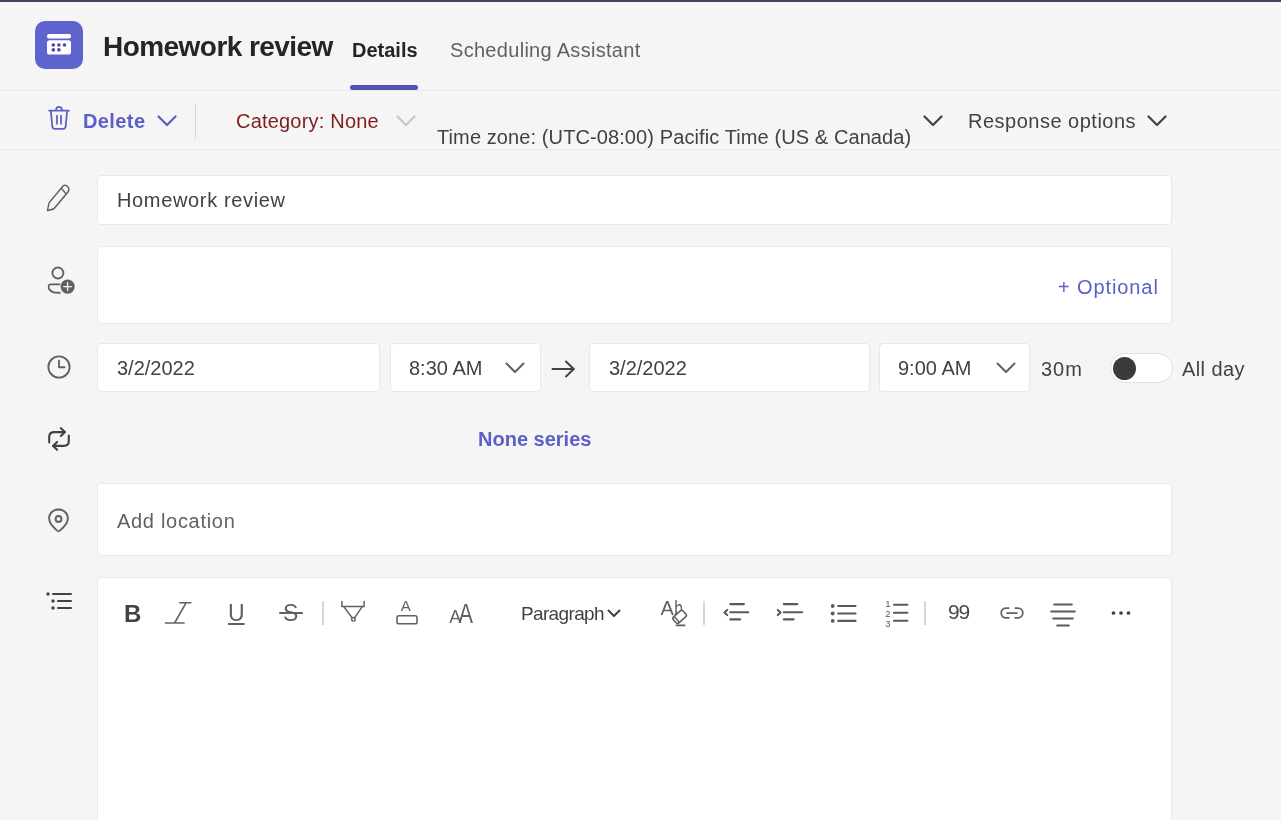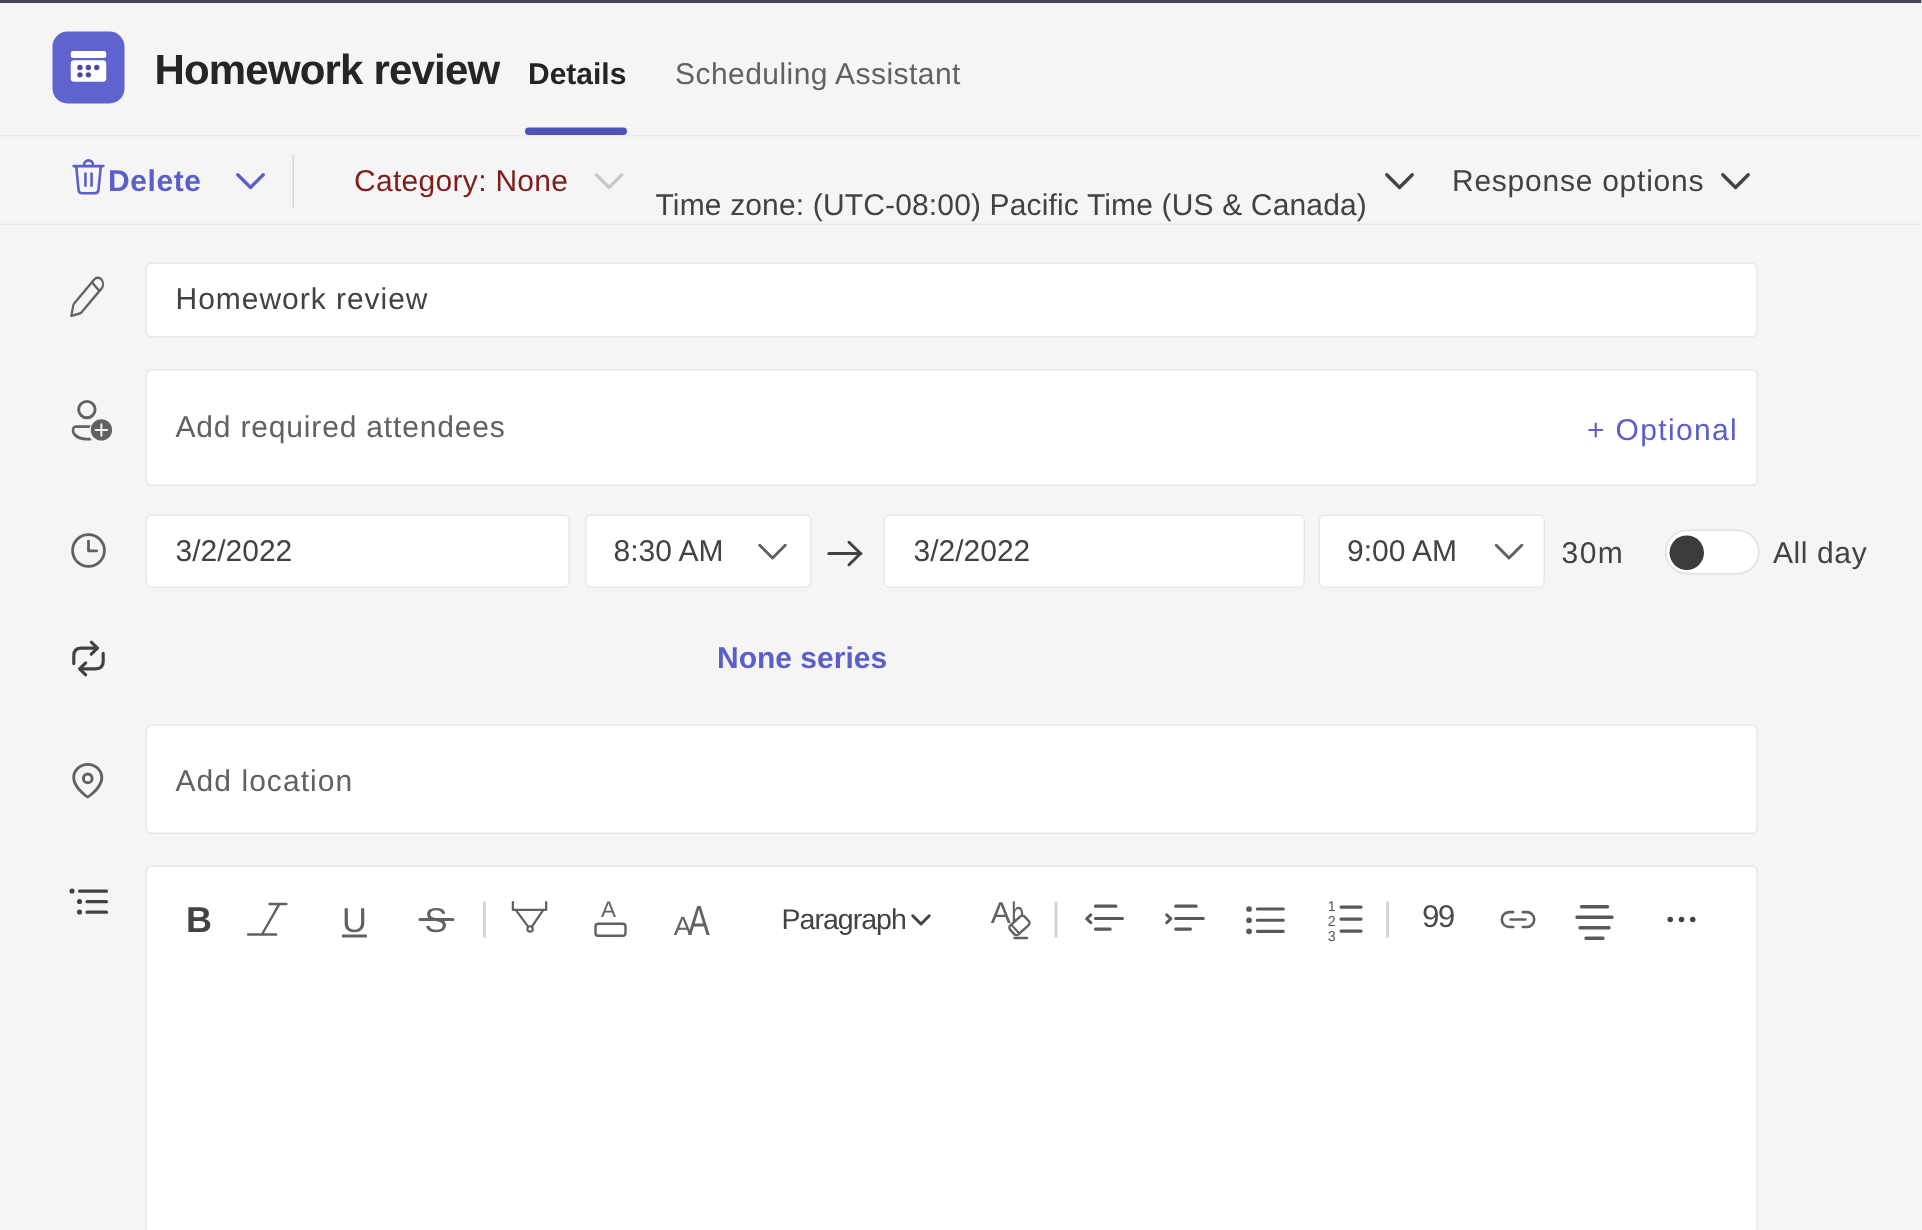--- a/index.html
+++ b/index.html
@@ -29,21 +29,21 @@
   </div>
   <div class="abs" style="left:103px; top:31px; font-size:28px; font-weight:bold; color:#252525; letter-spacing:-0.55px;">Homework review</div>
   <div class="abs" style="left:352px; top:39px; font-size:20px; font-weight:bold; color:#242424;">Details</div>
   <div class="abs" style="left:350px; top:85px; width:68px; height:5px; border-radius:3px; background:#4f52b2;"></div>
   <div class="abs" style="left:450px; top:39px; font-size:20px; color:#616161; letter-spacing:0.3px;">Scheduling Assistant</div>
   <div class="hdiv" style="top:90px;"></div>
 
   <svg width="28" height="28" viewBox="0 0 24 24" class="abs" style="left:44.8px; top:104px;">
     <path fill="#5b5fc7" d="M12 1.75a3.25 3.25 0 0 1 3.245 3.066L15.25 5h5.25a.75.75 0 0 1 .102 1.493L20.5 6.5h-.796l-1.28 13.02a2.75 2.75 0 0 1-2.561 2.474l-.176.006H8.313a2.75 2.75 0 0 1-2.714-2.307l-.023-.174L4.295 6.5H3.5a.75.75 0 0 1-.743-.648L2.75 5.75a.75.75 0 0 1 .648-.743L3.5 5h5.25A3.25 3.25 0 0 1 12 1.75Zm6.197 4.75H5.802l1.267 12.872a1.25 1.25 0 0 0 1.117 1.122l.127.006h7.374c.6 0 1.109-.425 1.225-1.002l.02-.126L18.197 6.5ZM13.75 9.25a.75.75 0 0 1 .743.648L14.5 10v7a.75.75 0 0 1-1.493.102L13 17v-7a.75.75 0 0 1 .75-.75Zm-3.5 0a.75.75 0 0 1 .743.648L11 10v7a.75.75 0 0 1-1.493.102L9.5 17v-7a.75.75 0 0 1 .75-.75ZM12 3.25a1.75 1.75 0 0 0-1.744 1.606L10.25 5h3.5A1.75 1.75 0 0 0 12 3.25Z"></path>
   </svg>
-  <div class="abs" style="left:72px; top:110px; font-size:20px; font-weight:bold; color:#5b5fc7; letter-spacing:0.4px;">Delete</div>
+  <div class="abs" style="left:83px; top:110px; font-size:20px; font-weight:bold; color:#5b5fc7; letter-spacing:0.4px;">Delete</div>
   <svg width="22" height="22" viewBox="0 0 22 22" class="abs" style="left:155.5px; top:110px;">
     <path d="M2.5 6.5 11 15l8.5-8.5" fill="none" stroke="#5b5fc7" stroke-width="2.2" stroke-linecap="round" stroke-linejoin="round"></path>
   </svg>
   <div class="abs" style="left:195px; top:103px; width:1px; height:36px; background:#d6d6d6;"></div>
   <div class="abs" style="left:236px; top:110px; font-size:20px; color:#7f1d1d; letter-spacing:0.2px;">Category: None</div>
   <svg width="22" height="22" viewBox="0 0 22 22" class="abs" style="left:394.5px; top:110px;">
     <path d="M2.5 6.5 11 15l8.5-8.5" fill="none" stroke="#c8c8c8" stroke-width="2.2" stroke-linecap="round" stroke-linejoin="round"></path>
   </svg>
   <div class="abs" style="left:437px; top:110px; font-size:20px; color:#424242; letter-spacing:0.1px;margin-top:16px;">Time zone: (UTC-08:00) Pacific Time (US &amp; Canada)</div>
   <svg width="22" height="22" viewBox="0 0 22 22" class="abs" style="left:921.5px; top:110px;">
@@ -60,21 +60,20 @@
         <path fill="#616161" d="M17.18 2.926a2.975 2.975 0 0 0-4.26-.054l-9.375 9.375a2.44 2.44 0 0 0-.655 1.194l-.878 3.95a.5.5 0 0 0 .597.597l3.927-.873a2.5 2.5 0 0 0 1.234-.678l9.358-9.358a2.975 2.975 0 0 0 .052-4.153Zm-3.553.653a1.975 1.975 0 0 1 2.793 2.793l-.671.671-2.793-2.793.671-.671Zm-1.378 1.378 2.793 2.793-7.98 7.98a1.5 1.5 0 0 1-.744.409l-3.16.702.708-3.183c.06-.266.193-.51.386-.702l7.997-7.999Z"></path>
   </g>
     </svg>
   <div class="whitebox" style="left:97px; top:175px; width:1075px; height:50px;"></div>
   <div class="abs" style="left:117px; top:189px; font-size:20px; color:#424242; letter-spacing:0.65px;">Homework review</div>
 
   <svg width="31" height="31" viewBox="0 0 24 24" class="abs" style="left:44.5px; top:263.5px;">
     <path fill="#616161" d="M17.5 12a5.5 5.5 0 1 1 0 11 5.5 5.5 0 0 1 0-11Zm0 2-.09.008a.5.5 0 0 0-.402.402L17 14.5V17h-2.502l-.09.008a.5.5 0 0 0-.402.402l-.008.09.008.09a.5.5 0 0 0 .402.402l.09.008H17v2.503l.008.09a.5.5 0 0 0 .402.402l.09.008.09-.008a.5.5 0 0 0 .402-.402l.008-.09V18h2.504l.09-.008a.5.5 0 0 0 .402-.402l.008-.09-.008-.09a.5.5 0 0 0-.403-.402l-.09-.008H18v-2.5l-.008-.09a.5.5 0 0 0-.402-.402L17.5 14Zm-5.477 1a6.47 6.47 0 0 0-.709 1.5H4.253a.749.749 0 0 0-.75.75v.577c0 .535.192 1.053.54 1.46 1.253 1.469 3.22 2.214 5.957 2.214.597 0 1.157-.035 1.68-.106.223.515.51.997.852 1.434-.78.115-1.625.172-2.532.172-3.128 0-5.445-.878-6.898-2.58a3.75 3.75 0 0 1-.898-2.435v-.577c0-1.242 1.007-2.25 2.249-2.25h8.57ZM10 2.004a5 5 0 1 1 0 10 5 5 0 0 1 0-10Zm0 1.5a3.5 3.5 0 1 0 0 7 3.5 3.5 0 0 0 0-7Z"></path>
   </svg>
   <div class="whitebox" style="left:97px; top:246px; width:1075px; height:78px;"></div>
-  <div class="abs" style="left:117px; top:274px; font-size:20px; color:#616161; letter-spacing:0.55px;">Add required attendees</div>
   <div class="abs" style="left:1058px; top:276px; font-size:20px; color:#5b5fc7; letter-spacing:0.9px;">+ Optional</div>
 
   <svg width="28" height="28" viewBox="0 0 24 24" class="abs" style="left:45px; top:353px;">
     <circle cx="12" cy="12" r="9.1" fill="none" stroke="#616161" stroke-width="1.6"></circle>
     <path d="M12 6.6V12.2h4.7" fill="none" stroke="#616161" stroke-width="1.6" stroke-linecap="round" stroke-linejoin="round"></path>
   </svg>
   <div class="whitebox" style="left:97px; top:343px; width:283px; height:49px;"></div>
   <div class="abs" style="left:117px; top:357px; font-size:20px; color:#424242;">3/2/2022</div>
 
   <div class="whitebox" style="left:390px; top:343px; width:151px; height:49px;"></div>

